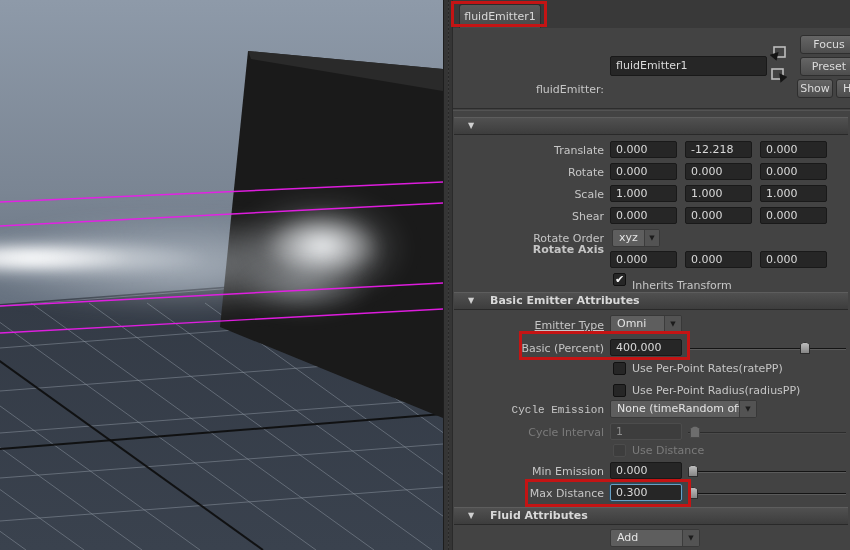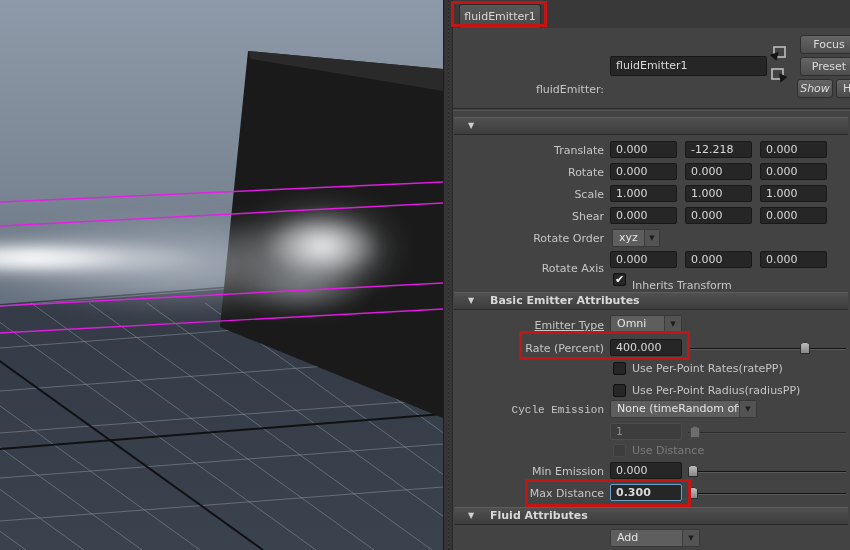--- a/index.html
+++ b/index.html
@@ -24,21 +24,21 @@
     background:linear-gradient(#585858,#494949); border:1px solid #2c2c2c; border-bottom:none;
     border-radius:3px 3px 0 0; color:#d9d9d9; font-size:11px; line-height:23px; text-align:center; }
   #groove { position:absolute; left:453px; top:108px; width:397px; height:3px;
     border-top:1px solid #2c2c2c; border-bottom:1px solid #535353; }
   .lbl { position:absolute; left:454px; width:150px; height:17px; line-height:17px;
     text-align:right; font-size:11px; color:#c6c6c6; }
   .lbl.dis { color:#7b7b7b; }
   .fld { position:absolute; height:17px; line-height:15px; background:#262626;
     border:1px solid #191919; border-radius:2px; color:#dadada; font-size:11px; padding-left:5px; }
   .fld.dis { background:#3d3d3d; border-color:#4c4c4c; color:#8e8e8e; }
-  .fld.focus { border:1px solid #69a0c4; box-shadow:0 0 0 1px #2d4a5e;font-weight:bold; }
+  .fld.focus { border:1px solid #69a0c4; box-shadow:0 0 0 1px #2d4a5e; }
   .dd { position:absolute; height:18px; background:#5e5e5e; border:1px solid #383838;
     border-radius:2px; color:#e4e4e4; font-size:11px; }
   .dd .txt { position:absolute; left:6px; top:0; line-height:16px; white-space:nowrap; }
   .dd .arr { position:absolute; right:0; top:0; bottom:0; width:17px; background:#535353;
     border-left:1px solid #3c3c3c; border-radius:0 2px 2px 0; color:#1c1c1c;
     font-size:7px; line-height:16px; text-align:center; }
   .cb { position:absolute; width:13px; height:13px; background:#262626; border:1px solid #111;
     border-radius:2px; color:#fafafa; font-size:11px; line-height:12px; text-align:center; }
   .cb.dis { background:#3d3d3d; border-color:#4c4c4c; }
   .cbl { position:absolute; height:14px; line-height:14px; font-size:11px; color:#c6c6c6; white-space:nowrap; }
@@ -158,21 +158,21 @@
     <rect x="4" y="1" width="11" height="10" fill="none" stroke="#bdbdbd" stroke-width="1.6"></rect>
     <polygon points="1,13 10,13 6,5" fill="#151515" transform="rotate(40 6 9)"></polygon>
   </svg>
   <svg class="connicon" style="left:770px;top:68px;" viewBox="0 0 17 15">
     <rect x="2" y="1" width="11" height="10" fill="none" stroke="#bdbdbd" stroke-width="1.6"></rect>
     <polygon points="7,13 16,13 12,5" fill="#151515" transform="rotate(-40 11 9)"></polygon>
   </svg>
 
   <div class="btn" style="left:800px;top:35px;width:58px;">Focus</div>
   <div class="btn" style="left:800px;top:57px;width:58px;">Preset</div>
-  <div class="btn" style="left:797px;top:79px;width:36px;font-style:italic;">Show</div>
+  <div class="btn" style="left:797px;top:79px;width:36px;">Show</div>
   <div class="btn" style="left:836px;top:79px;width:24px;text-align:left;padding-left:6px;">H</div>
 
   <div id="groove"></div>
 
   <div class="sechdr" style="top:117px;">
     <span class="tri">▼</span>
   </div>
 
   <div class="lbl" style="top:142px;">Translate</div>
   <div class="fld" style="left:610px;top:141px;width:67px;">0.000</div>
@@ -193,59 +193,60 @@
   <div class="fld" style="left:610px;top:207px;width:67px;">0.000</div>
   <div class="fld" style="left:685px;top:207px;width:67px;">0.000</div>
   <div class="fld" style="left:760px;top:207px;width:67px;">0.000</div>
 
   <div class="lbl" style="top:230px;">Rotate Order</div>
   <div class="dd" style="left:612px;top:229px;width:48px;">
     <span class="txt">xyz</span>
     <span class="arr" style="width:15px;">▼</span>
   </div>
 
-  <div class="lbl" style="top:260px;">Rotate Axis</div>
+  <div class="lbl" style="top:241px;font-weight:bold;">Rotate Axis</div>
   <div class="fld" style="left:610px;top:251px;width:67px;">0.000</div>
   <div class="fld" style="left:685px;top:251px;width:67px;">0.000</div>
   <div class="fld" style="left:760px;top:251px;width:67px;">0.000</div>
 
   <div class="cb" style="left:613px;top:273px;">✔</div>
   <div class="cbl" style="left:632px;top:273px;margin-top:6px;">Inherits Transform</div>
 
   <div class="sechdr" style="top:292px;">
     <span class="tri">▼</span>
     <span class="ttl">Basic Emitter Attributes</span>
   </div>
 
   <div class="lbl" style="top:317px;text-decoration:underline;">Emitter Type</div>
   <div class="dd" style="left:610px;top:315px;width:72px;">
     <span class="txt">Omni</span>
     <span class="arr">▼</span>
   </div>
 
-  <div class="lbl" style="top:340px;">Rate (Percent)</div>
+  <div class="lbl" style="top:340px;">Basic (Percent)</div>
   <div class="fld" style="left:610px;top:339px;width:72px;">400.000</div>
   <div class="slider" style="left:688px;top:341px;width:158px;">
     <div class="track"></div>
     <div class="thumb" style="left:112px;"></div>
   </div>
   <div class="redbox" style="left:519px;top:331px;width:171px;height:29px;"></div>
 
   <div class="cb" style="left:613px;top:362px;"></div>
   <div class="cbl" style="left:632px;top:362px;">Use Per-Point Rates(ratePP)</div>
 
   <div class="cb" style="left:613px;top:384px;"></div>
   <div class="cbl" style="left:632px;top:384px;">Use Per-Point Radius(radiusPP)</div>
 
   <div class="lbl" style="top:402px;font-family:Liberation Mono, monospace;">Cycle Emission</div>
   <div class="dd" style="left:610px;top:400px;width:147px;">
     <span class="txt">None (timeRandom off)</span>
     <span class="arr">▼</span>
   </div>
 
+  <div class="lbl dis" style="top:424px;">Cycle Interval</div>
   <div class="fld dis" style="left:610px;top:423px;width:72px;">1</div>
   <div class="slider dis" style="left:688px;top:425px;width:158px;">
     <div class="track"></div>
     <div class="thumb" style="left:2px;"></div>
   </div>
 
   <div class="cb dis" style="left:613px;top:444px;"></div>
   <div class="cbl dis" style="left:632px;top:444px;">Use Distance</div>
 
   <div class="lbl" style="top:463px;">Min Emission</div>

